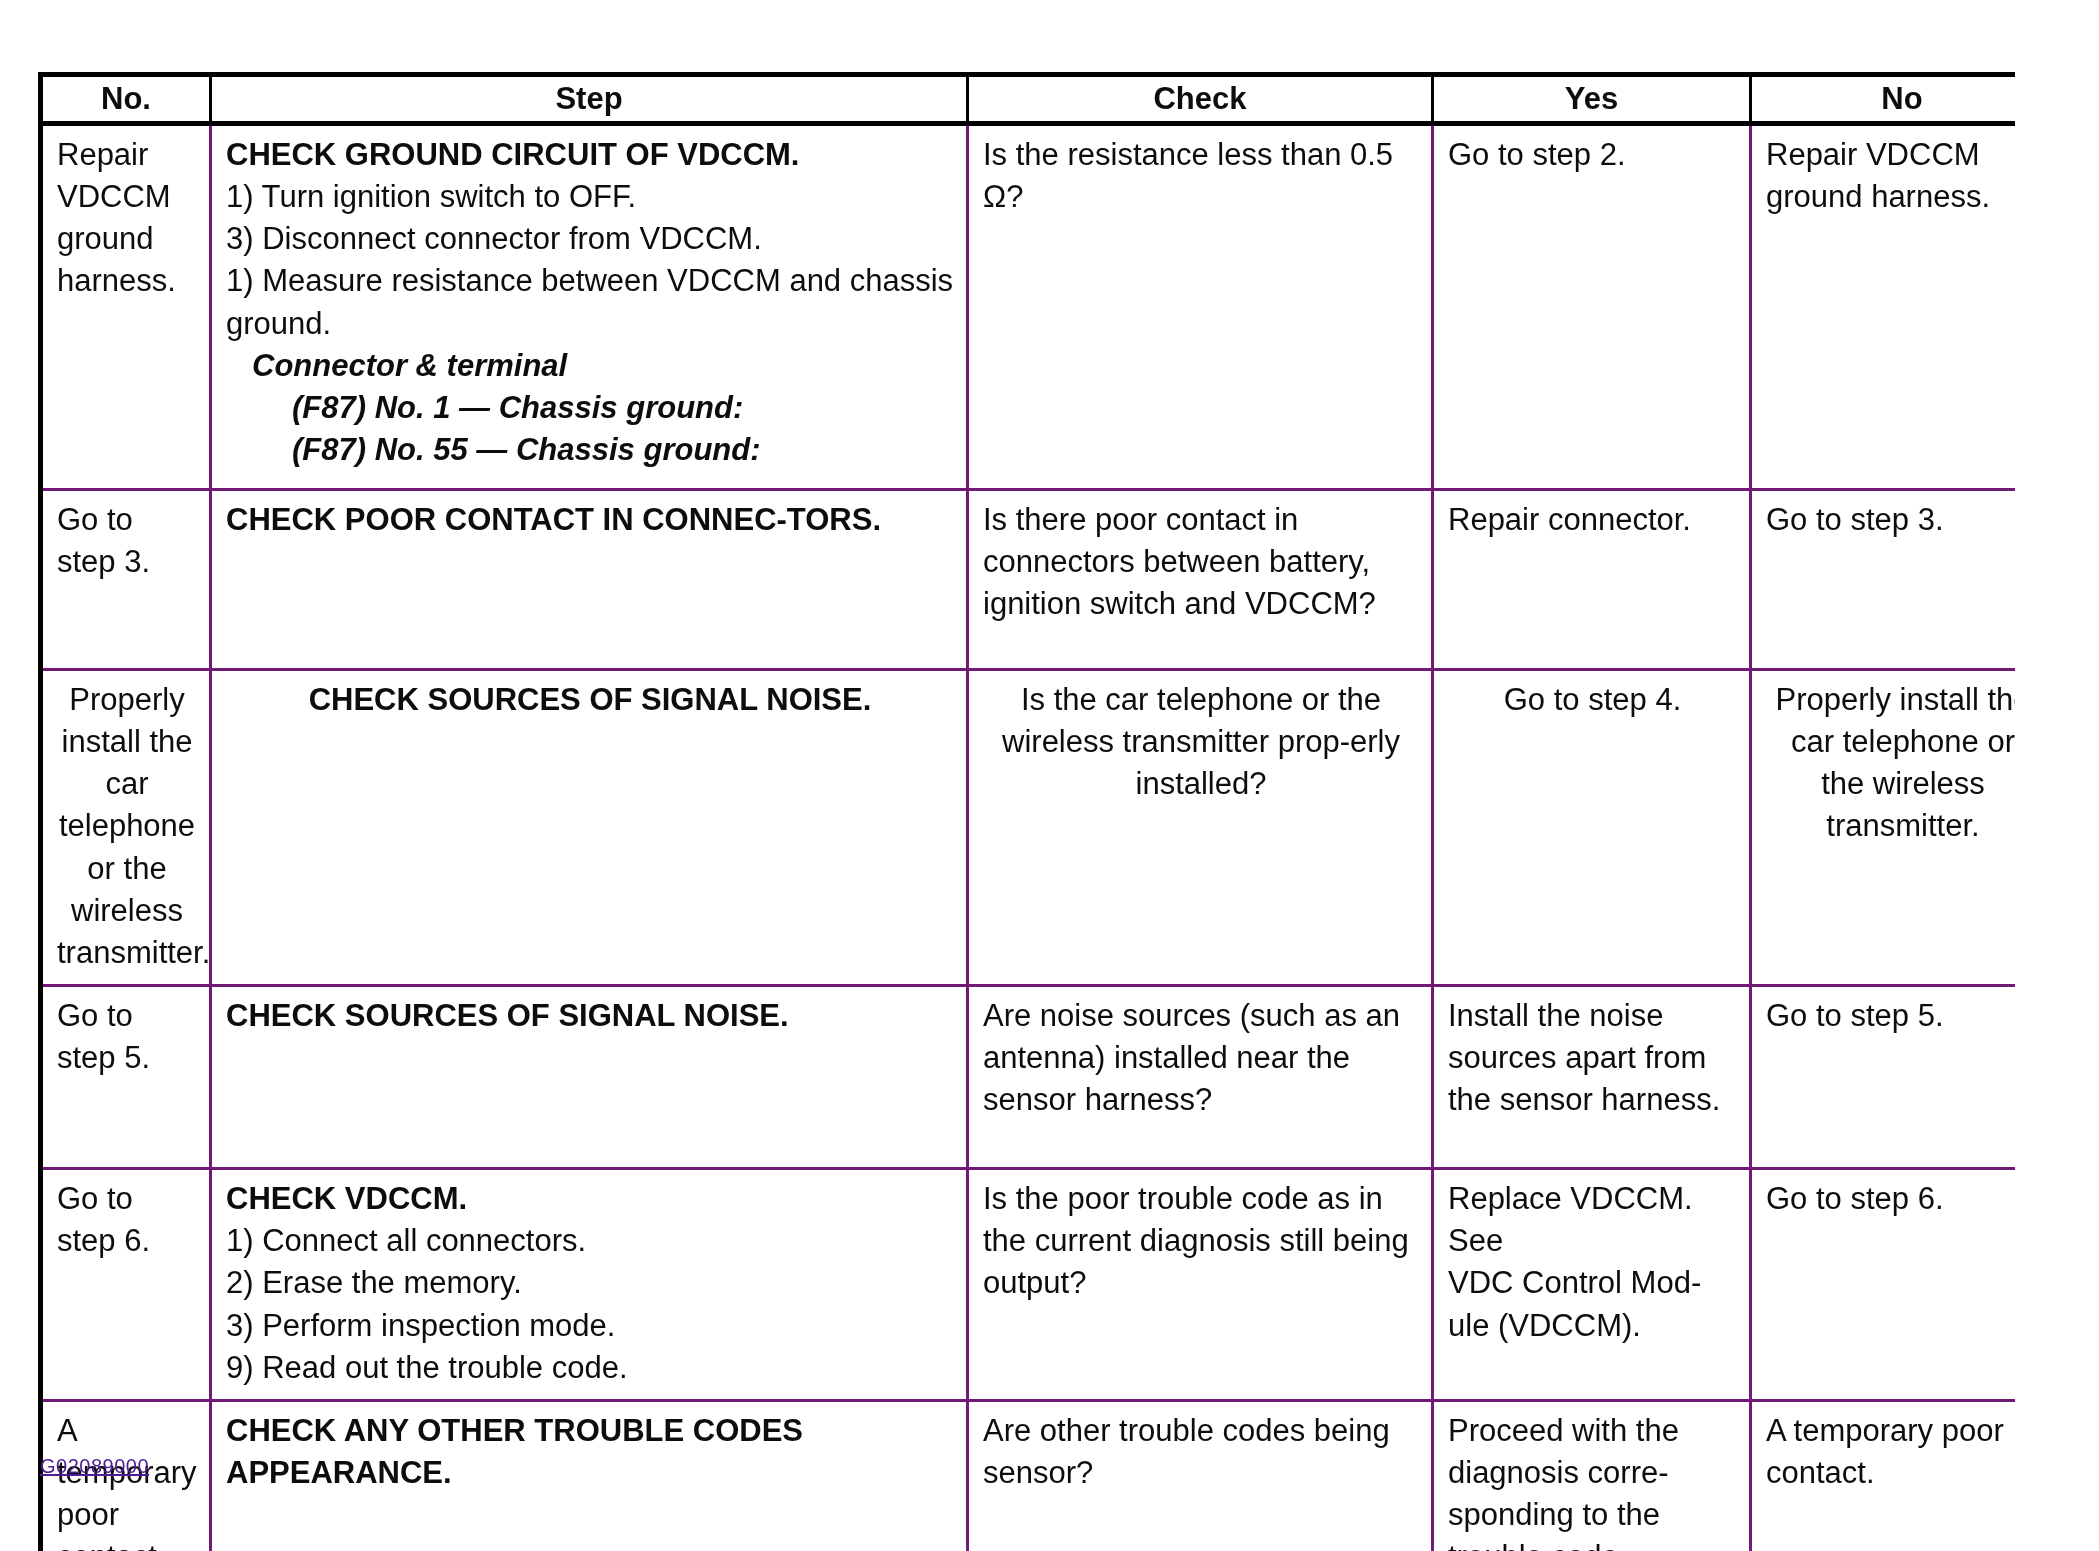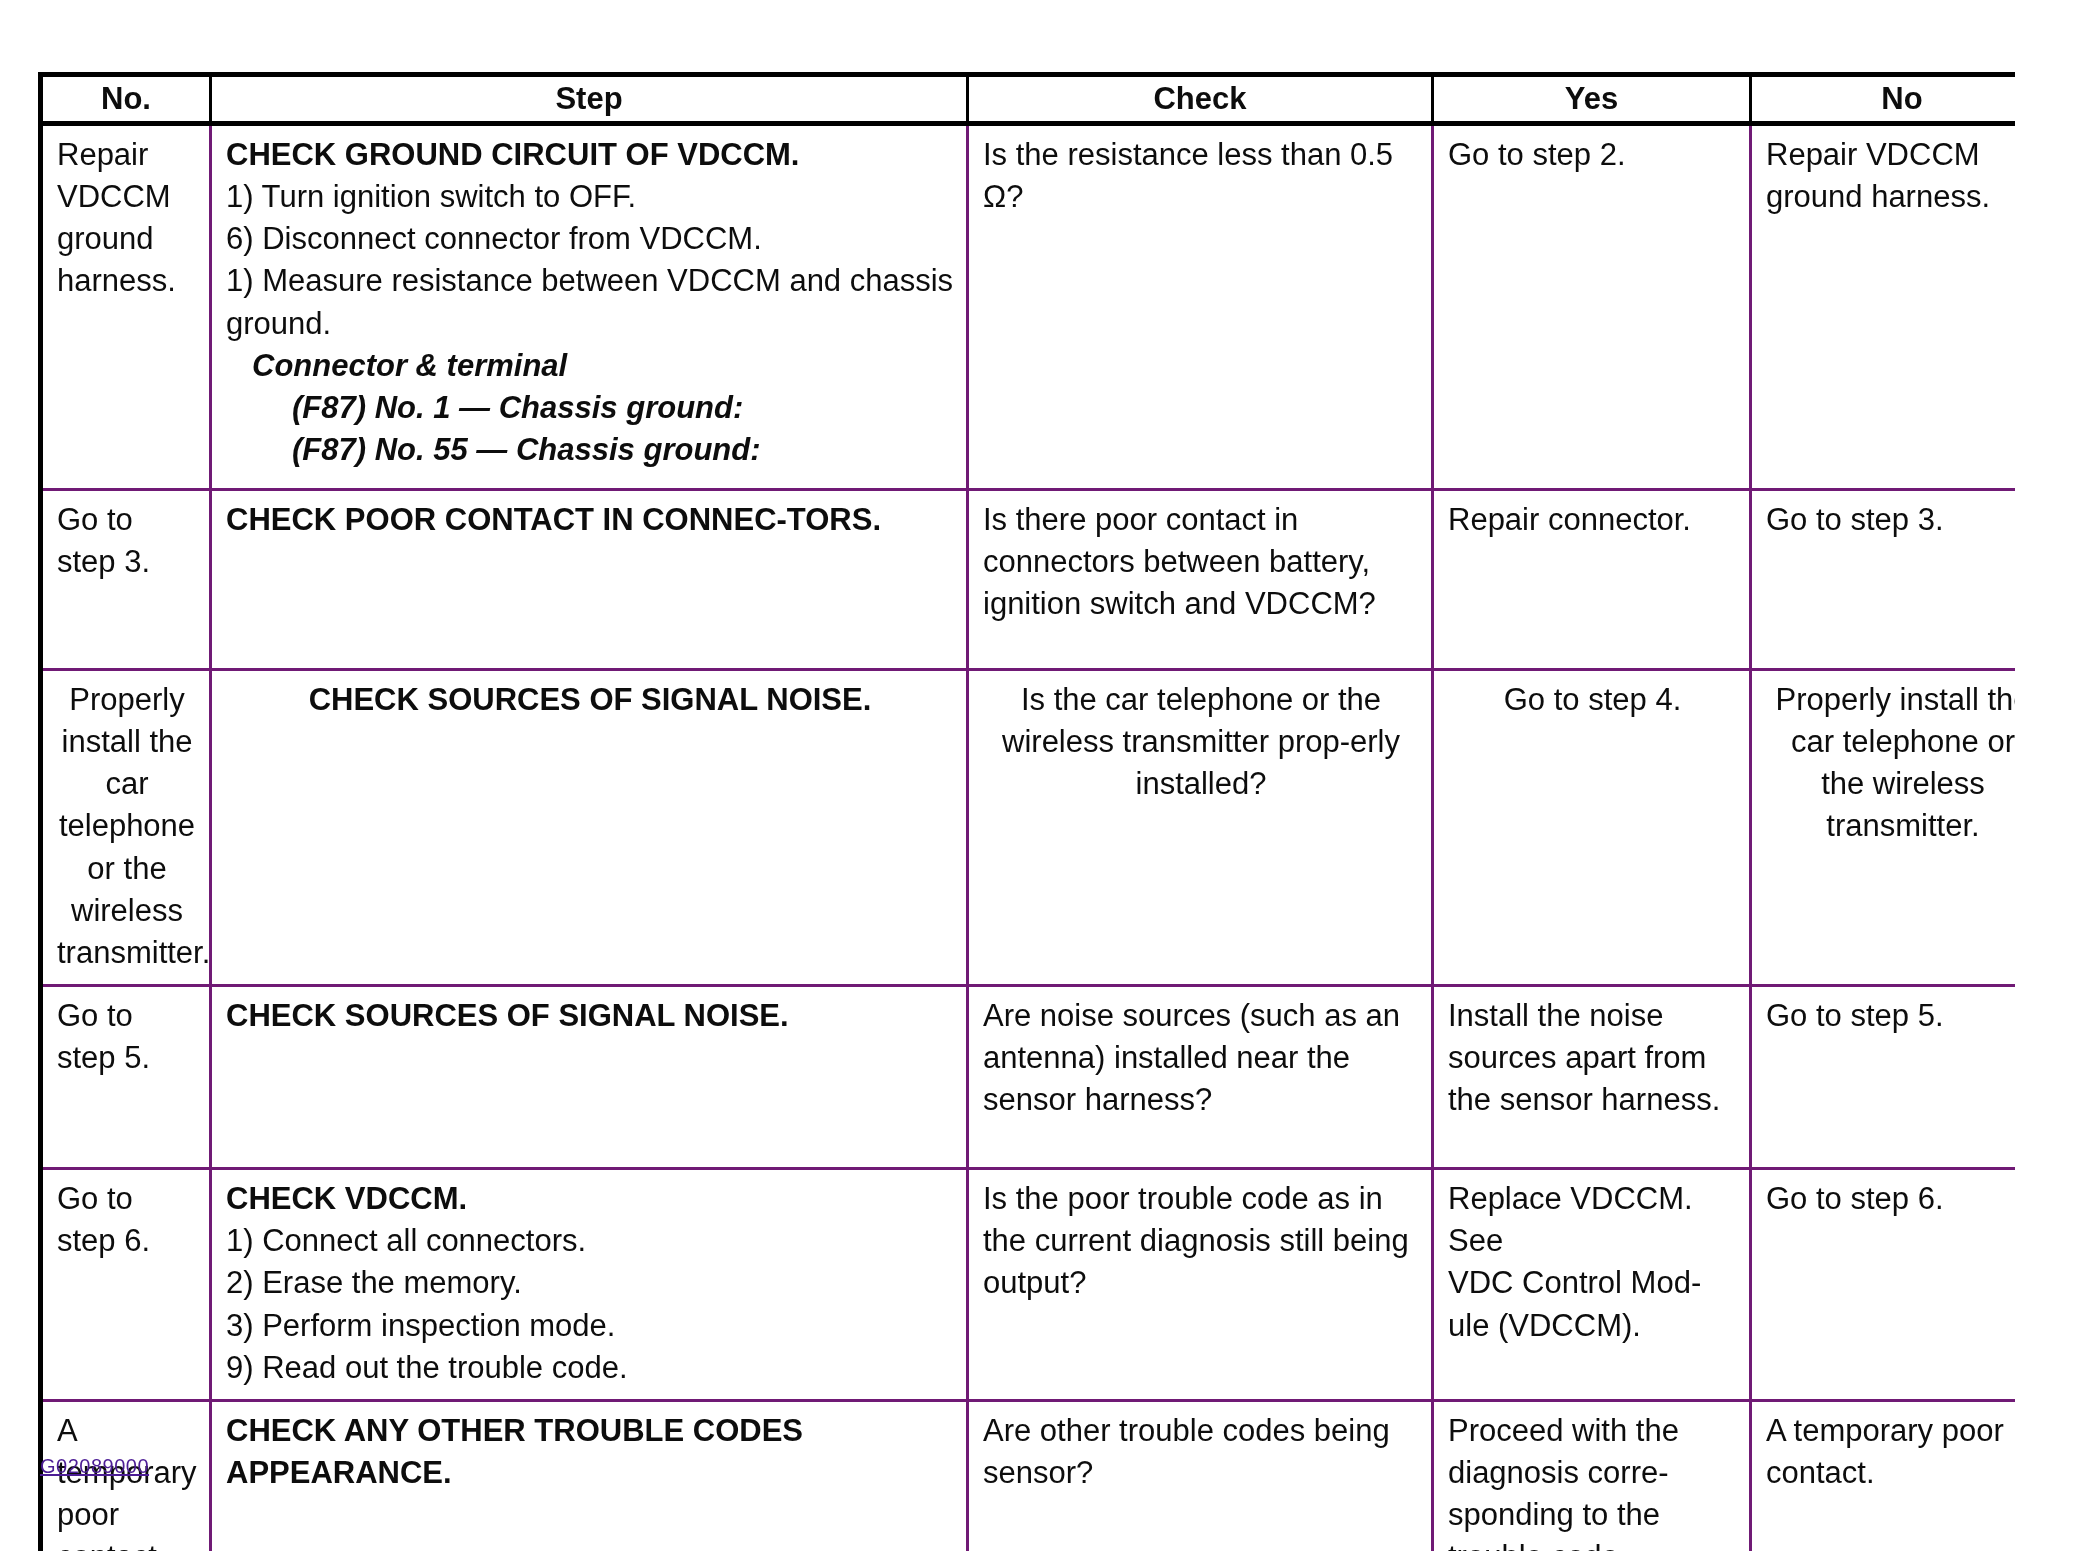--- a/index.html
+++ b/index.html
@@ -104,21 +104,21 @@
     </thead>
     <tbody>
 
       <tr>
         <td>
           <div class="row-number">Repair VDCCM ground harness.</div>
         </td>
         <td>
           <div class="step-title">CHECK GROUND CIRCUIT OF VDCCM.</div>
           <div class="step-line">1) Turn ignition switch to OFF.</div>
-          <div class="step-line">6) Disconnect connector from VDCCM.</div>
+          <div class="step-line">3) Disconnect connector from VDCCM.</div>
           <div class="step-line">1) Measure resistance between VDCCM and chassis ground.</div>
           <div class="connector-heading">Connector &amp; terminal</div>
           <div class="connector-line">(F87) No. 1 — Chassis ground:</div>
           <div class="connector-line">(F87) No. 55 — Chassis ground:</div>
         </td>
         <td>
           <div>Is the resistance less than 0.5 Ω?</div>
         </td>
         <td>
           <div>Go to step 2.</div>

